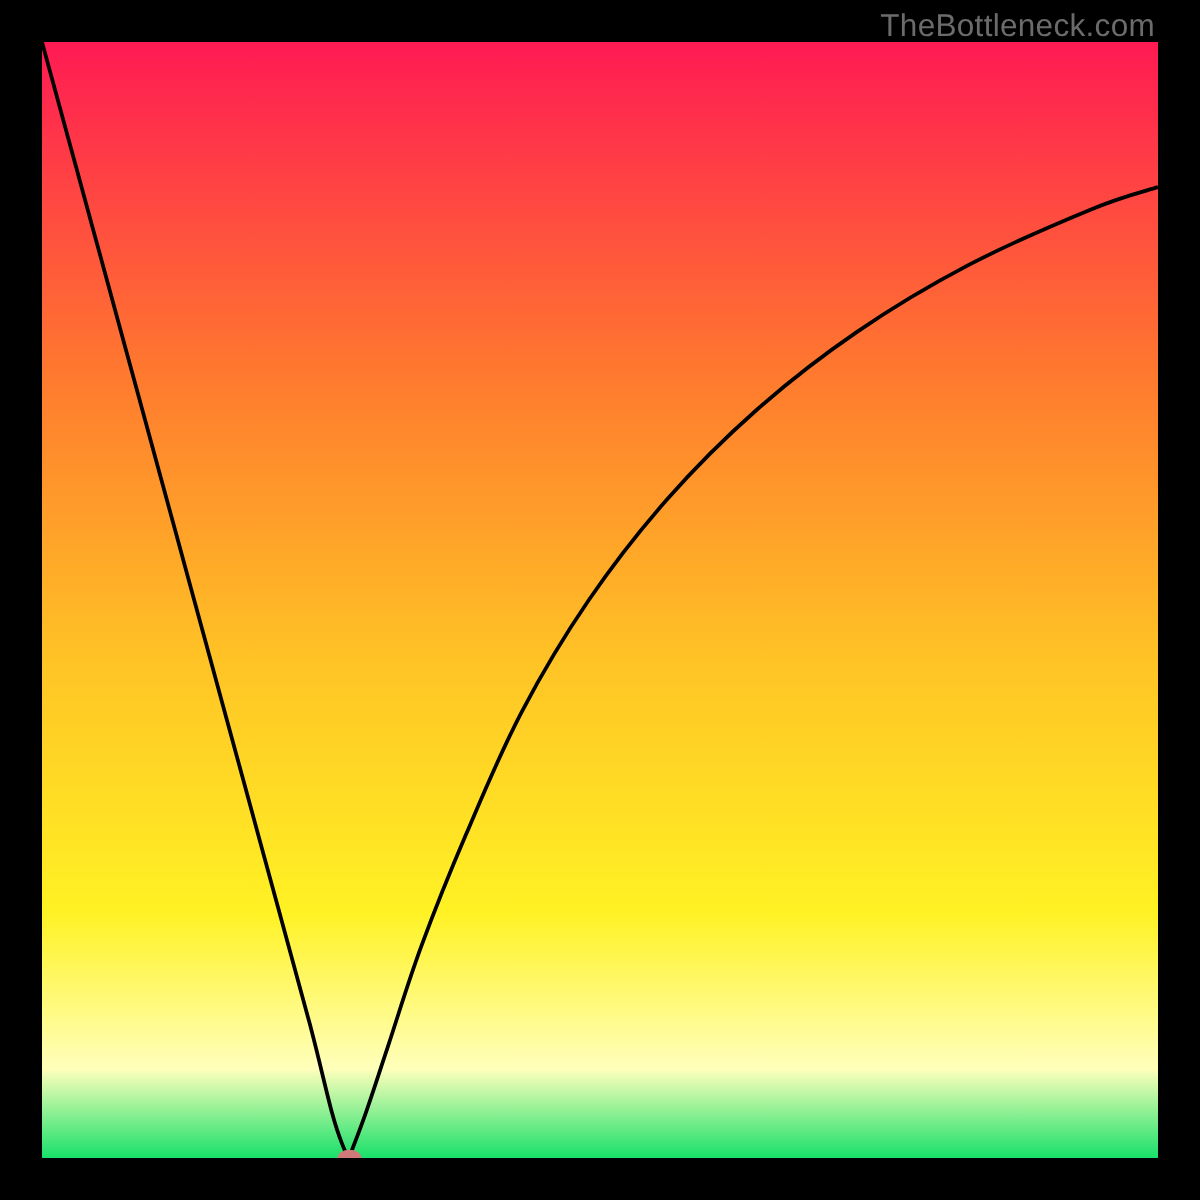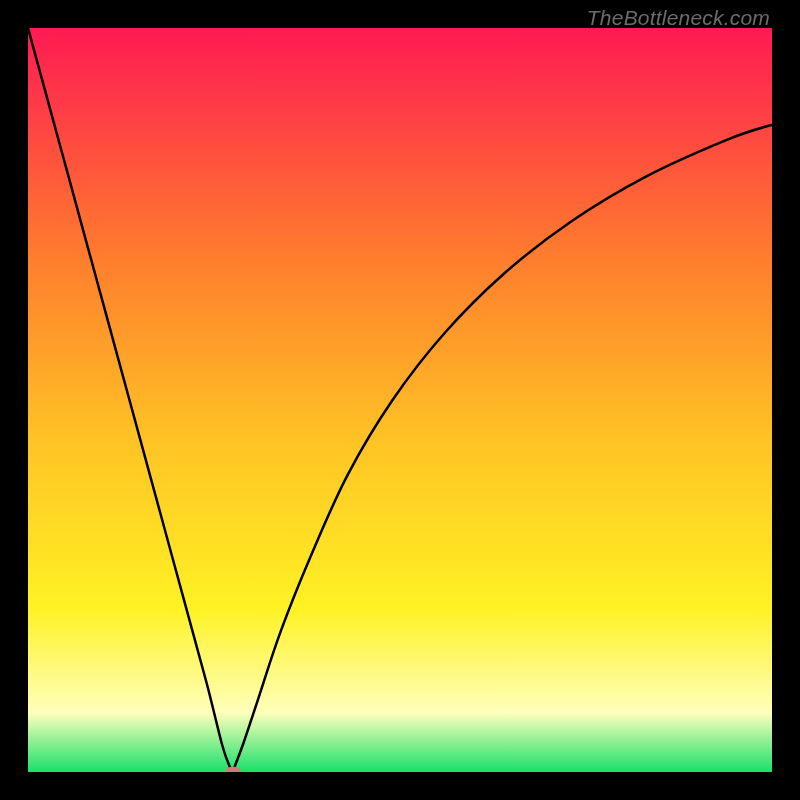--- a/index.html
+++ b/index.html
@@ -9,21 +9,20 @@
     height: 800px;
     background: #000;
     overflow: hidden;
     font-family: Arial, Helvetica, sans-serif;
   }
   .stage {
     position: relative;
     width: 800px;
     height: 800px;
     background: #000;
-    font-style: italic;
   }
   .plot-area {
     position: absolute;
     left: 28px;
     top: 28px;
     width: 744px;
     height: 744px;
     overflow: hidden;
   }
   .gradient-bg {

